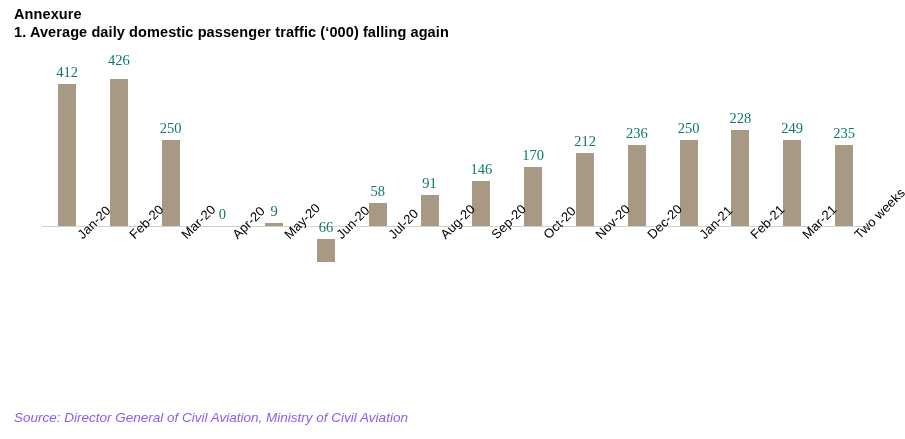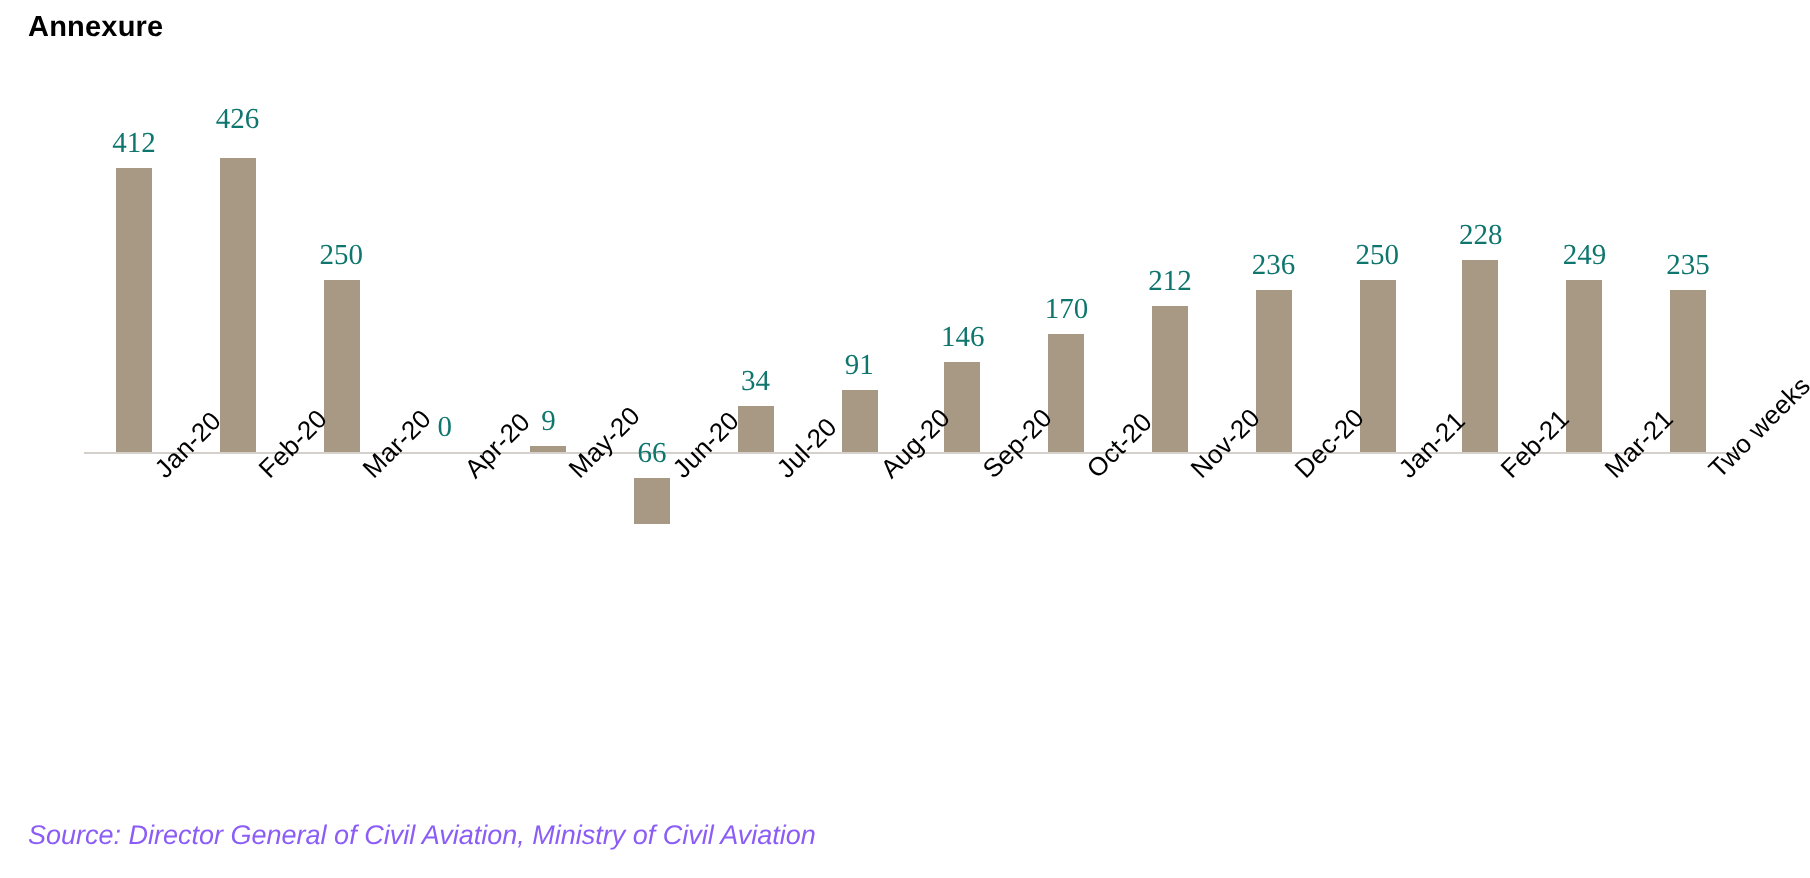--- a/index.html
+++ b/index.html
@@ -110,20 +110,21 @@
     line-height: 16px;
     color: #8b5cf6;
     white-space: nowrap;
   }
 </style>
 </head>
 <body>
 
 <div id="title-block">
   <div id="annexure-heading">Annexure</div>
+  <div id="chart-title">1. Average daily domestic passenger traffic (‘000) falling again</div>
 </div>
 
 <div id="plot-area">
   <div id="axis-line"></div>
   <div id="bars-container">
       <div class="bar-group" style="left: 41px; top: 0px; height: 226px;">
         <div class="bar-rect" style="height: 141.934px; background: rgb(168, 153, 132);"></div>
         <div class="bar-value" style="top: 65.066px;">412</div>
       </div>
       <div class="bar-group" style="left: 92.8px; top: 0px; height: 226px;">
@@ -140,21 +141,21 @@
       <div class="bar-group" style="left: 248.2px; top: 0px; height: 226px;">
         <div class="bar-rect" style="height: 3.1005px; background: rgb(168, 153, 132);"></div>
         <div class="bar-value" style="top: 203.899px;">9</div>
       </div>
       <div class="bar-group" style="left: 300px; top: 0px; height: 226px; margin-top: 36px;">
         <div class="bar-rect" style="height: 22.737px; background: rgb(168, 153, 132);"></div>
         <div class="bar-value" style="top: 184.263px;">66</div>
       </div>
       <div class="bar-group" style="left: 351.8px; top: 0px; height: 226px;">
         <div class="bar-rect" style="height: 23.426px; background: rgb(168, 153, 132);"></div>
-        <div class="bar-value" style="top: 183.574px;">34</div>
+        <div class="bar-value" style="top: 183.574px;">58</div>
       </div>
       <div class="bar-group" style="left: 403.6px; top: 0px; height: 226px;">
         <div class="bar-rect" style="height: 31.3495px; background: rgb(168, 153, 132);"></div>
         <div class="bar-value" style="top: 175.65px;">91</div>
       </div>
       <div class="bar-group" style="left: 455.4px; top: 0px; height: 226px;">
         <div class="bar-rect" style="height: 45.1295px; background: rgb(168, 153, 132);"></div>
         <div class="bar-value" style="top: 161.87px;">146</div>
       </div>
       <div class="bar-group" style="left: 507.2px; top: 0px; height: 226px;">

